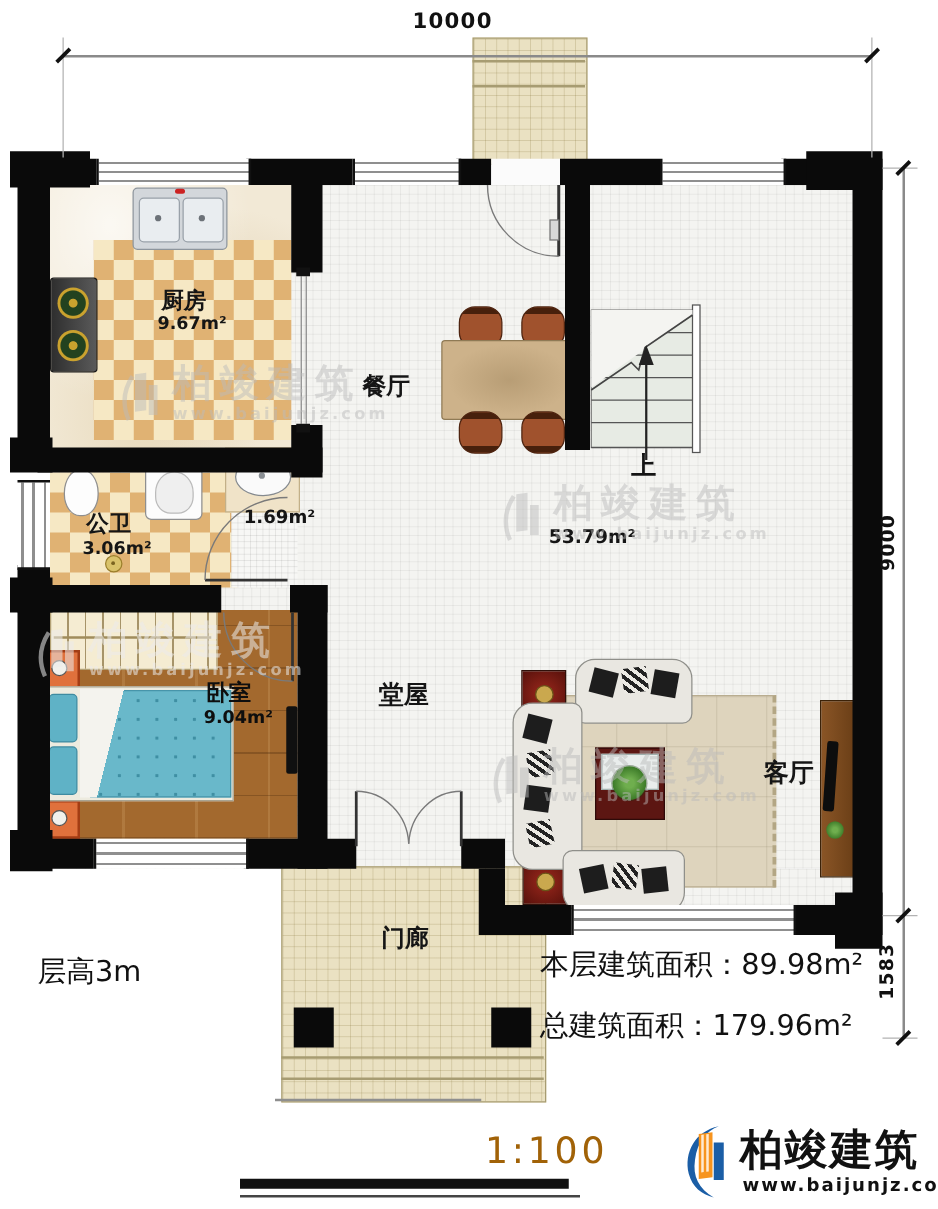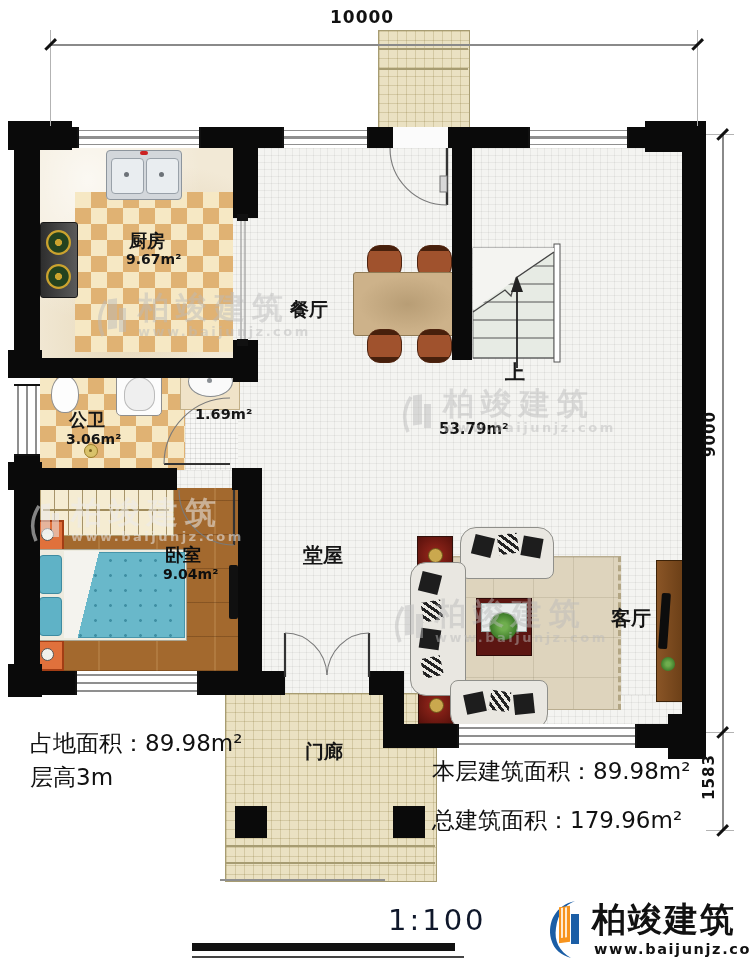--- a/index.html
+++ b/index.html
@@ -317,27 +317,26 @@
   <div class="dimline" style="left:722px;top:135px;width:1.5px;height:696px;"></div>
   <div class="extline" style="left:706px;top:134px;width:28px;height:1px;"></div>
   <div class="extline" style="left:706px;top:732px;width:28px;height:1px;"></div>
   <div class="extline" style="left:706px;top:830px;width:28px;height:1px;"></div>
   <div class="tick" style="left:715px;top:133px;"></div>
   <div class="tick" style="left:715px;top:731px;"></div>
   <div class="tick" style="left:715px;top:829px;"></div>
   <div class="dim rot" style="left:680px;top:425px;width:60px;text-align:center;font-size:15px;">9000</div>
   <div class="dim rot" style="left:679px;top:768px;width:60px;text-align:center;font-size:15px;">1583</div>
 
-  <div class="note" style="left:30px;top:728px;font-size:23px;">占地面积：89.98m²</div>
   <div class="note" style="left:30px;top:762px;font-size:23px;">层高3m</div>
   <div class="note" style="left:432px;top:756px;font-size:23px;">本层建筑面积：89.98m²</div>
   <div class="note" style="left:432px;top:789px;font-size:23px;margin-top:16px;">总建筑面积：179.96m²</div>
 
   <div class="abs" style="left:220px;top:879px;width:165px;height:2px;background:#8f8f8f;z-index:50;"></div>
-  <div class="abs" style="left:388px;top:903px;font-size:29px;color:#0f172a;letter-spacing:3px;z-index:50;">1:100</div>
+  <div class="abs" style="left:388px;top:903px;font-size:29px;color:#a16207;letter-spacing:3px;z-index:50;">1:100</div>
   <div class="abs" style="left:192px;top:943px;width:263px;height:8px;background:#111;z-index:50;"></div>
   <div class="abs" style="left:192px;top:956px;width:272px;height:1.5px;background:#444;z-index:50;"></div>
 
   <svg class="abs" style="left:544px;top:896px;z-index:50;" width="40" height="64" viewBox="0 0 40 64">
     <path d="M31 5 C12 9 3 26 7 43 C10 54 17 59 27 62 C15 55 10 45 12 32 C14 17 21 9 31 5 Z" fill="#1b5ea6"></path>
     <rect x="15" y="13" width="11" height="36" fill="#f7941e" transform="skewY(-7)"></rect>
     <rect x="27" y="18" width="8" height="30" fill="#1b5ea6"></rect>
     <rect x="17" y="14" width="2" height="30" fill="#ffffff" opacity="0.8" transform="skewY(-7)"></rect>
     <rect x="21" y="14" width="2" height="30" fill="#ffffff" opacity="0.8" transform="skewY(-7)"></rect>
   </svg>

